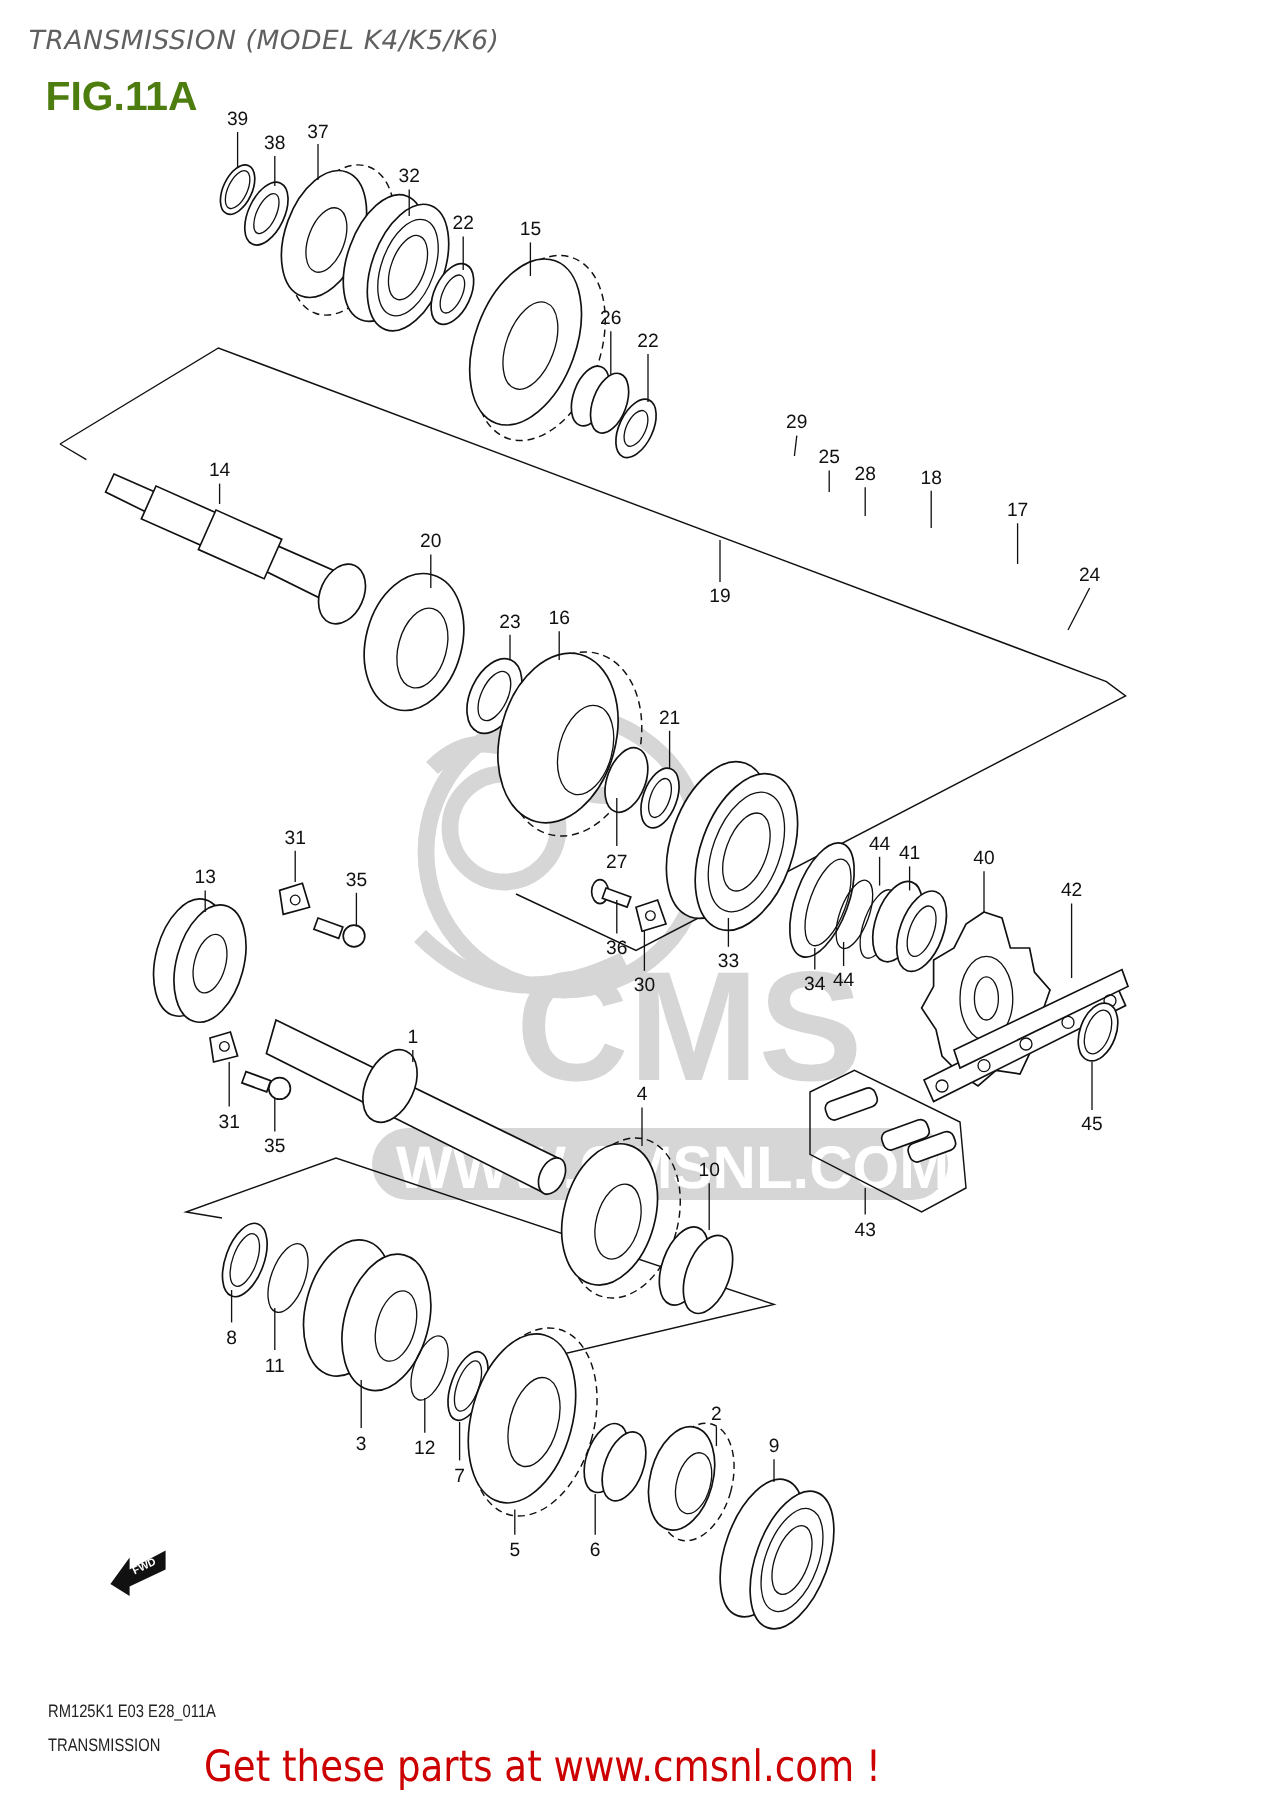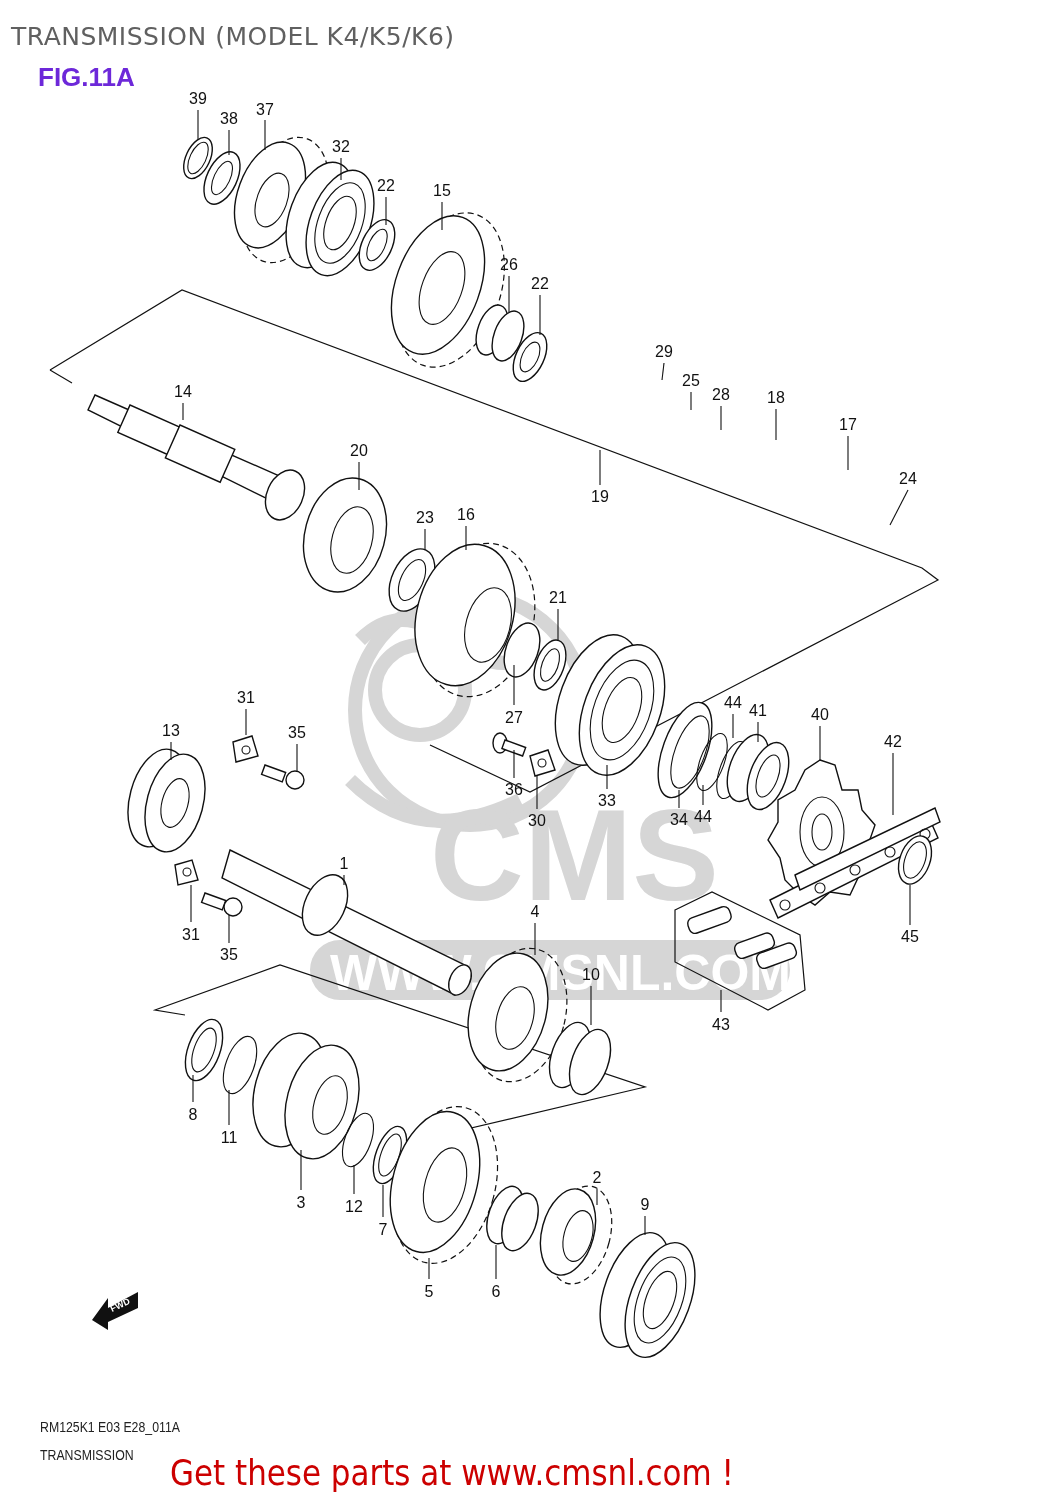--- a/index.html
+++ b/index.html
@@ -1,18 +1,18 @@
 <!DOCTYPE html>
 <html><head>
 <meta charset="utf-8">
 <style>
   html, body { margin: 0; padding: 0; background: #ffffff; }
   body { width: 1057px; height: 1500px; position: relative; overflow: hidden; font-family: "DejaVu Sans", sans-serif; }
-  .page-title { position: absolute; left: 11px; top: 22px; font-size: 25px; color: #606060; letter-spacing: 0.5px; font-family: "DejaVu Sans", sans-serif; }
-  .fig-label { position: absolute; left: 38px; top: 62px; font-size: 26px; font-weight: bold; color: #6d28d9; font-family: "Liberation Sans", sans-serif; }
+  .page-title { position: absolute; left: 24px; top: 22px; font-size: 22px; color: #606060; letter-spacing: 0.5px; font-family: "DejaVu Sans", sans-serif; font-style: italic; }
+  .fig-label { position: absolute; left: 38px; top: 62px; font-size: 34px; font-weight: bold; color: #4d7c0f; font-family: "Liberation Sans", sans-serif; }
   .footer-code { position: absolute; left: 40px; top: 1418px; font-size: 15px; color: #222; font-family: "Liberation Sans", sans-serif; transform: scaleX(0.82); transform-origin: left; }
   .footer-name { position: absolute; left: 40px; top: 1446px; font-size: 15px; color: #222; font-family: "Liberation Sans", sans-serif; transform: scaleX(0.82); transform-origin: left; }
   .promo { position: absolute; left: 170px; top: 1452px; font-size: 36px; color: #cc0000; font-family: "DejaVu Sans", sans-serif; transform: scaleX(0.86); transform-origin: left; letter-spacing: 0px; }
   svg#diagram { position: absolute; left: 0; top: 0; }
   .callout { font-family: "Liberation Sans", sans-serif; font-size: 16px; fill: #111; }
   .part { fill: #fff; stroke: #111; stroke-width: 1.4; }
   .part-thin { fill: none; stroke: #111; stroke-width: 1.1; }
   .dash { fill: none; stroke: #111; stroke-width: 1.2; stroke-dasharray: 6 4; }
   .leader { stroke: #111; stroke-width: 1.1; }
   .frame { fill: none; stroke: #111; stroke-width: 1.2; }

